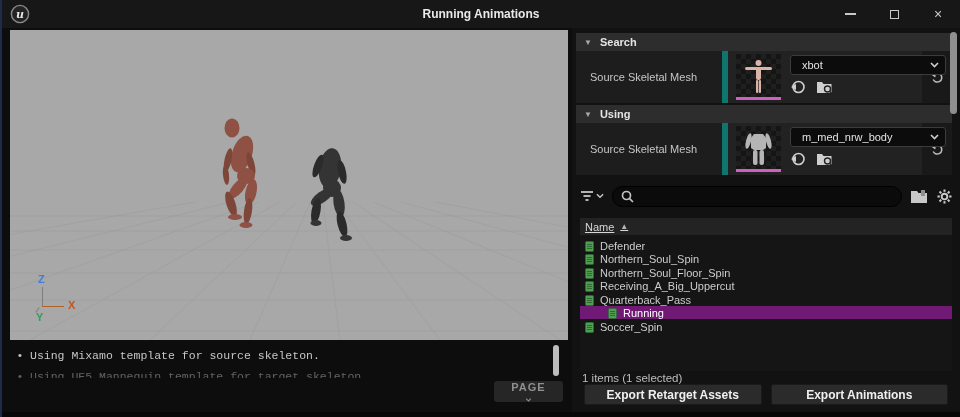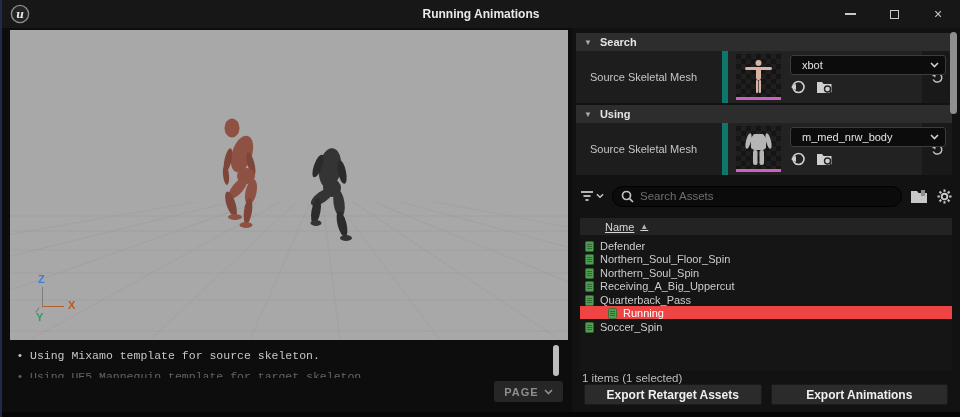--- a/index.html
+++ b/index.html
@@ -31,21 +31,21 @@
   
   .notes { position:absolute; left:8px; top:344px; width:536px; height:34px; overflow:hidden;
     font-family:Liberation Mono, monospace; font-size:11.5px; color:#c6c6c6; }
   .note-line { position:absolute; left:0; white-space:nowrap; }
   .note-line .bullet { display:inline-block; width:20px; text-align:center; }
   .note-1 { top:5px; }
   .note-2 { top:26px; opacity:.45; }
   .notes-scrollbar { position:absolute; left:551px; top:345px; width:6px; height:31px; background:#bdbdbd; border-radius:3px; }
   .page-btn { position:absolute; left:492px; top:381px; width:69px; height:21px; background:#262626;
     border-radius:3px; color:#8f8f8f; font-size:11px; font-weight:bold; letter-spacing:1px;
-    display:flex; align-items:center; justify-content:center; gap:5px; }
+    display:flex; align-items:center; justify-content:center; gap:5px;flex-direction:column; }
   
   .panel { position:absolute; left:570px; top:28px; width:388px; height:384px; background:#121212; }
   .section-header { position:absolute; left:4px; width:376px; height:18px; background:#2d2d2d;
     display:flex; align-items:center; padding-left:8px; gap:8px;
     color:#e4e4e4; font-size:11px; font-weight:bold; }
   .collapse-tri { color:#a9a9a9; font-size:8px; }
   .prop-row { position:absolute; left:4px; width:376px; height:52px; display:flex; }
   .prop-label { width:152px; background:#1d1d1d; color:#c6c6c6; font-size:11px;
     display:flex; align-items:center; padding-left:14px; border-right:6px solid #0f766e; }
   .prop-value { flex:1; background:#222222; position:relative; }
@@ -62,26 +62,26 @@
   
   .search-row { position:absolute; left:8px; top:157px; width:372px; height:22px; display:flex; align-items:center; }
   .filter-wrap { display:flex; align-items:center; gap:2px; margin-right:8px; }
   .search-pill { flex:1; height:21px; background:#0b0b0b; border:1px solid #000; border-radius:11px;
     display:flex; align-items:center; padding:0 8px; gap:6px; margin-right:8px; }
   .search-input { flex:1; background:transparent; border:none; outline:none; color:#cfcfcf; font-size:11.5px;
     font-family:"Liberation Sans", sans-serif; }
   .search-input::placeholder { color:#6f6f6f; }
   
   .name-header { position:absolute; left:8px; top:190px; width:372px; height:17px; background:#232323;
-    display:flex; align-items:center; gap:6px; padding-left:25px; color:#d8d8d8; font-size:11px;text-decoration:underline; }
+    display:flex; align-items:center; gap:6px; padding-left:5px; color:#d8d8d8; font-size:11px;text-decoration:underline; }
   .sort-tri { color:#b5b5b5; font-size:8px; }
   .asset-list { position:absolute; left:8px; top:207px; width:372px; height:136px; background:#151515; padding-top:3px; }
   .asset-row { height:13.5px; display:flex; align-items:flex-end; gap:6px; padding-left:5px;
     color:#cccccc; font-size:11px; white-space:nowrap; }
-  .asset-row.selected { background:#ef4444; color:#ffffff;padding-left:28px; }
+  .asset-row.selected { background:#701a75; color:#ffffff;padding-left:28px; }
   .status-line { position:absolute; left:10px; top:344px; color:#bdbdbd; font-size:11.5px; }
   .export-row { position:absolute; left:12px; top:356px; width:364px; height:21px; display:flex; gap:9px; }
   .export-btn { flex:1; background:#2b2b2b; border:1px solid #1a1a1a; border-radius:2px;
     color:#efefef; font-size:12px; font-weight:bold; display:flex; align-items:center; justify-content:center; }
   .bottom-edge { position:absolute; left:0; bottom:0; width:100%; height:5px; background:#070707; }
   .icon-svg { display:block; }
 </style>
 </head>
 <body>
 
@@ -291,21 +291,20 @@
         </svg>
         <svg width="8" height="6" viewBox="0 0 9 6">
             <polyline points="1,1 4.5,4.5 8,1" fill="none" stroke="#c8c8c8" stroke-width="1.5"></polyline>
           </svg>
       </div>
       <div class="search-pill">
         <svg width="13" height="13" viewBox="0 0 13 13">
           <circle cx="5.5" cy="5.5" r="4" fill="none" stroke="#c2c2c2" stroke-width="1.7"></circle>
           <line x1="8.6" y1="8.6" x2="12" y2="12" stroke="#c2c2c2" stroke-width="1.7"></line>
         </svg>
-        <input class="search-input" type="text" placeholder="Search Assets" style="">
       </div>
       <svg width="18" height="15" viewBox="0 0 18 15" style="margin-right:9px;">
         <path d="M1,2 h6 l1.5,2 h8.5 v10 h-16 z" fill="#c8c8c8"></path>
         <rect x="11" y="1" width="4" height="6" fill="#8f8f8f"></rect>
       </svg>
       <svg width="15" height="15" viewBox="0 0 16 16">
         <circle cx="8" cy="8" r="3" fill="none" stroke="#c8c8c8" stroke-width="2"></circle>
         <g stroke="#c8c8c8" stroke-width="2.2">
           <line x1="8" y1="0.5" x2="8" y2="3"></line>
             <line x1="8" y1="13" x2="8" y2="15.5"></line>
@@ -334,30 +333,30 @@
           </svg>
         <span>Defender</span>
       </div>
       <div class="asset-row">
         <svg width="9" height="11" viewBox="0 0 9 11">
             <rect x="0.5" y="0.5" width="8" height="10" rx="1" fill="#4f9e52" stroke="#2e6b33" stroke-width="0.8"></rect>
             <line x1="2" y1="3.5" x2="7" y2="3.5" stroke="#2e6b33"></line>
             <line x1="2" y1="5.5" x2="7" y2="5.5" stroke="#2e6b33"></line>
             <line x1="2" y1="7.5" x2="7" y2="7.5" stroke="#2e6b33"></line>
           </svg>
+        <span>Northern_Soul_Spin</span>
+      </div>
+      <div class="asset-row">
+        <svg width="9" height="11" viewBox="0 0 9 11">
+            <rect x="0.5" y="0.5" width="8" height="10" rx="1" fill="#4f9e52" stroke="#2e6b33" stroke-width="0.8"></rect>
+            <line x1="2" y1="3.5" x2="7" y2="3.5" stroke="#2e6b33"></line>
+            <line x1="2" y1="5.5" x2="7" y2="5.5" stroke="#2e6b33"></line>
+            <line x1="2" y1="7.5" x2="7" y2="7.5" stroke="#2e6b33"></line>
+          </svg>
         <span>Northern_Soul_Floor_Spin</span>
-      </div>
-      <div class="asset-row">
-        <svg width="9" height="11" viewBox="0 0 9 11">
-            <rect x="0.5" y="0.5" width="8" height="10" rx="1" fill="#4f9e52" stroke="#2e6b33" stroke-width="0.8"></rect>
-            <line x1="2" y1="3.5" x2="7" y2="3.5" stroke="#2e6b33"></line>
-            <line x1="2" y1="5.5" x2="7" y2="5.5" stroke="#2e6b33"></line>
-            <line x1="2" y1="7.5" x2="7" y2="7.5" stroke="#2e6b33"></line>
-          </svg>
-        <span>Northern_Soul_Spin</span>
       </div>
       <div class="asset-row">
         <svg width="9" height="11" viewBox="0 0 9 11">
             <rect x="0.5" y="0.5" width="8" height="10" rx="1" fill="#4f9e52" stroke="#2e6b33" stroke-width="0.8"></rect>
             <line x1="2" y1="3.5" x2="7" y2="3.5" stroke="#2e6b33"></line>
             <line x1="2" y1="5.5" x2="7" y2="5.5" stroke="#2e6b33"></line>
             <line x1="2" y1="7.5" x2="7" y2="7.5" stroke="#2e6b33"></line>
           </svg>
         <span>Receiving_A_Big_Uppercut</span>
       </div>

